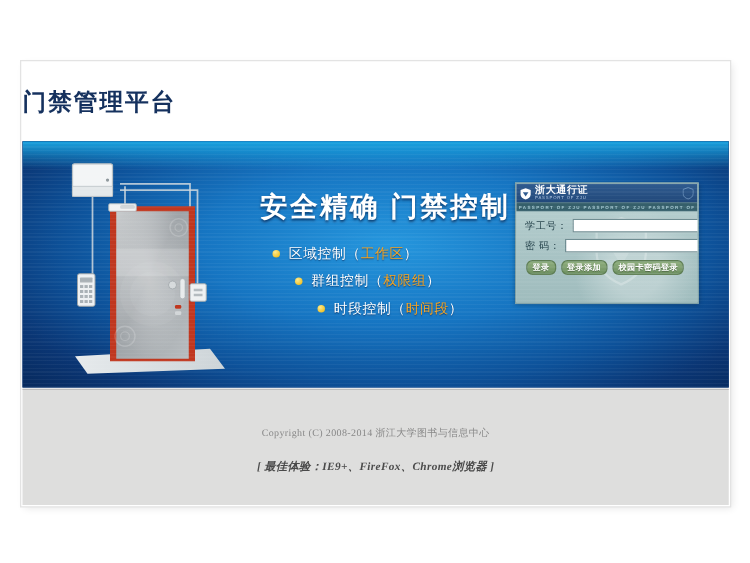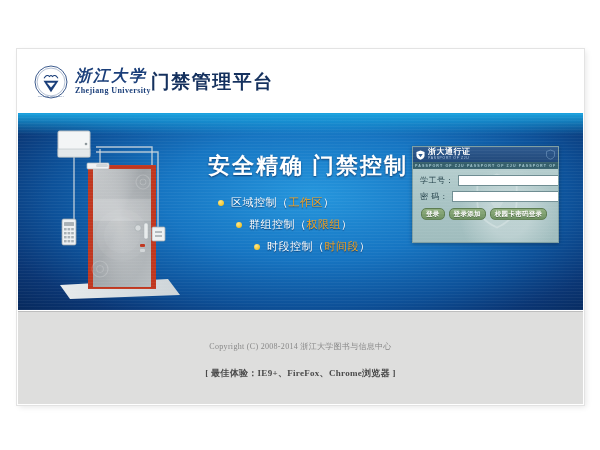--- a/index.html
+++ b/index.html
@@ -170,45 +170,31 @@
     align-items: center; justify-content: flex-start;
     padding-top: 29px;
   }
   .copyright {
     font-size: 8px; color: #888888; letter-spacing: .3px;
     font-family: "Liberation Serif", serif;
   }
   .browser-note {
     margin-top: 15px;
     font-size: 9px; color: #4a4a4a; font-weight: bold;
-    font-family: "Liberation Serif", serif; letter-spacing: .3px;
+    font-family: "Liberation Serif", serif; letter-spacing: .3px; font-style: italic;
   }
 </style>
 </head>
 <body>
 
 <div id="page">
 
   <div class="page-frame"></div>
 
   <div class="site-header">
-    <div class="logo-wrap">
-      <svg class="logo-seal" viewBox="0 0 100 100">
-        <circle cx="50" cy="50" r="47" fill="#ffffff" stroke="#1b3f7a" stroke-width="2.5"></circle>
-        <circle cx="50" cy="50" r="41" fill="none" stroke="#1b3f7a" stroke-width="1"></circle>
-        <path d="M30 38 Q38 26 46 34 Q50 28 54 34 Q62 26 70 38" fill="none" stroke="#1b3f7a" stroke-width="3" stroke-linecap="round"></path>
-        <path d="M28 46 L72 46 L50 80 Z" fill="#1b3f7a"></path>
-        <path d="M38 52 L62 52 L50 66 Z" fill="#ffffff"></path>
-        <text x="50" y="93" font-size="7" fill="#1b3f7a" text-anchor="middle" font-family="Liberation Serif, serif">ZHEJIANG UNIVERSITY</text>
-      </svg>
-      <div class="logo-text">
-        <div class="logo-cn">浙江大学</div>
-        <div class="logo-en">Zhejiang University</div>
-      </div>
-    </div>
     <div class="platform-title">门禁管理平台</div>
   </div>
 
   <div class="banner">
     <div class="banner-top-glow"></div>
 
     <svg class="door-art" viewBox="0 0 160 180">
       <defs>
         <linearGradient id="doorG" x1="0" y1="0" x2="1" y2="1">
           <stop offset="0%" stop-color="#c9ccce"></stop>

